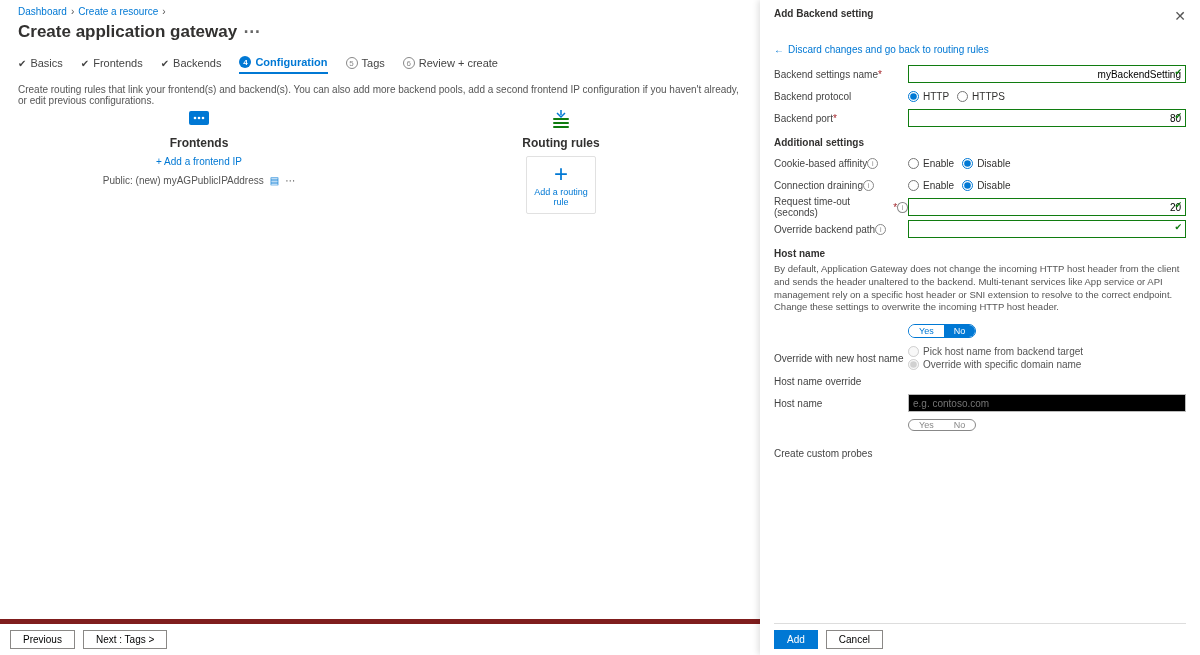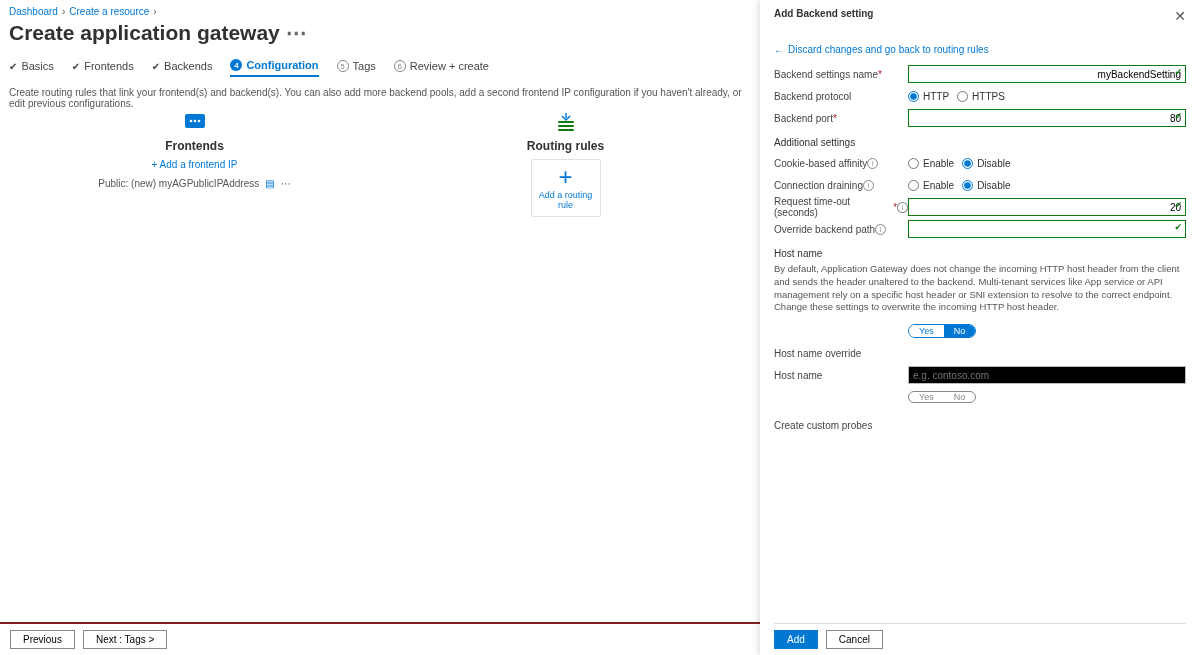--- a/index.html
+++ b/index.html
@@ -1,23 +1,23 @@
 <!DOCTYPE html>
 <html><head>
 <meta charset="utf-8">
 <style>
 * { box-sizing: border-box; margin: 0; padding: 0; }
 body { font-family: "Segoe UI", Arial, sans-serif; font-size: 11px; color: #323130; background: #fff; width: 1200px; height: 655px; overflow: hidden; position: relative; }
 a { color: #0078d4; text-decoration: none; }
 
 
-.main { position: absolute; left: 0; top: 0; width: 760px; height: 655px; padding: 6px 9px; }
+.main { position: absolute; left: 0; top: 0; width: 760px; height: 655px; padding: 6px 18px; }
 .breadcrumb { font-size: 10px; color: #0078d4; display: flex; align-items: center; gap: 4px; margin-bottom: 4px; }
 .breadcrumb .sep { color: #555; }
-.page-title { font-size: 21px; font-weight: 600; margin-bottom: 14px; display: flex; align-items: center; gap: 6px; }
+.page-title { font-size: 17px; font-weight: 600; margin-bottom: 14px; display: flex; align-items: center; gap: 6px; }
 .page-title .dots { color: #666; }
 
 .tabs { display: flex; gap: 18px; border-bottom: 0; margin-bottom: 10px; font-size: 11px; }
 .tab { display: flex; align-items: center; gap: 4px; padding-bottom: 4px; color: #444; cursor: pointer; }
 .tab .chk::before { content: "✔"; color: #444; font-size: 10px; }
 .tab.active { color: #0078d4; border-bottom: 2px solid #0078d4; font-weight: 600; }
 .tab.active .circle { display:inline-flex; width:12px; height:12px; border-radius:50%; background:#0078d4; color:#fff; font-size:8px; align-items:center; justify-content:center; }
 .tab .num-circle { display:inline-flex; width:12px; height:12px; border-radius:50%; border:1px solid #888; color:#888; font-size:8px; align-items:center; justify-content:center; }
 
 .instr { font-size: 10px; color: #555; }
@@ -28,21 +28,21 @@
 .col-title { font-weight: 600; font-size: 12px; margin-bottom: 6px; }
 .add-link { color: #0078d4; font-size: 10px; display:block; margin-bottom: 8px; cursor:pointer; }
 .frontend-row { display:flex; align-items:center; justify-content:center; gap:6px; font-size:10px; color:#555; }
 .frontend-row .mini-icon { color:#0078d4; }
 .frontend-row .dots { color:#555; cursor:pointer; }
 
 .rule-card { border:1px solid #e1e1e1; border-radius:2px; width:70px; margin:0 auto; padding:8px 4px 6px; cursor:pointer; }
 .rule-plus { color:#0078d4; font-size:24px; font-weight:300; line-height:18px; }
 .rule-text { color:#0078d4; font-size:9px; margin-top:4px; }
 
-.footer { position:absolute; bottom:0; left:0; right:0; border-top:2px solid #7f1d1d; padding:6px 10px; display:flex; gap:8px; background:#fff; }
+.footer { position:absolute; bottom:0; left:0; right:0; border-top:5px solid #7f1d1d; padding:6px 10px; display:flex; gap:8px; background:#fff; }
 .btn { border:1px solid #8a8886; background:#fff; padding:3px 12px; font-size:10px; cursor:pointer; }
 .btn-primary { background:#0078d4; border-color:#0078d4; color:#fff; }
 
 
 .panel { position:absolute; right:0; top:0; width:440px; height:655px; background:#fff; box-shadow:-2px 0 6px rgba(0,0,0,0.12); padding:8px 14px 0 14px; display:flex; flex-direction:column; }
 .panel-head { display:flex; justify-content:space-between; align-items:flex-start; }
 .panel-title { font-size:10px; font-weight:600; }
 .close-x { font-size:14px; color:#555; cursor:pointer; }
 .discard { font-size:10px; color:#0078d4; margin-top:20px; margin-bottom:8px; display:flex; gap:4px; cursor:pointer; }
 .form { font-size:10px; }
@@ -51,21 +51,21 @@
 .req { color:#a4262c; }
 .info-i { display:inline-flex; width:11px; height:11px; border:1px solid #888; border-radius:50%; font-size:7px; color:#888; align-items:center; justify-content:center; }
 .row .ctrl { flex:1; }
 input[type=text].fld { width:100%; height:18px; border:1px solid #8a8886; padding:0 4px; font-size:10px;text-align:right; }
 input[type=text].fld.ok { border-color:#107c10; }
 .chev { position:relative; }
 .chev::after { content:"✔"; position:absolute; right:4px; top:2px; color:#107c10; font-size:9px; }
 .radio-line { display:flex; gap:8px; align-items:center; }
 .radio-line label { display:flex; gap:4px; align-items:center; }
 input[type=radio] { accent-color:#0078d4; width:11px; height:11px; }
-.sect { font-weight:400; margin:8px 0 4px; font-size:10px; }
+.sect { font-weight:700; margin:8px 0 4px; font-size:10px; }
 .note { font-size:9.5px; color:#555; line-height:1.35; margin:4px 0 6px; }
 .toggle { display:inline-flex; border:1px solid #0078d4; border-radius:10px; overflow:hidden; font-size:9px; }
 .toggle span { padding:1px 10px; }
 .toggle .on { background:#fff; color:#0078d4; }
 .toggle .off { background:#0078d4; color:#fff; }
 .subradio { font-size:10px; color:#555; }
 .mini-toggle { display:inline-flex; border:1px solid #888; border-radius:9px; font-size:9px; color:#888; }
 .mini-toggle span { padding:0 10px; }
 .host-input { width:100%; height:18px; border:1px solid #bbb; background:#000000; padding:0 4px; font-size:10px; color:#888; }
 .panel-footer { border-top:1px solid #ddd; padding:6px 0; margin-top:auto; display:flex; gap:8px; }
@@ -263,20 +263,35 @@
     <div class="row">
       <div class="lbl"></div>
       <div class="ctrl">
         <span class="toggle">
           <span class="on">Yes</span>
           <span class="off">No</span>
         </span>
       </div>
     </div>
 
+    <div class="row" style="margin-top:4px;">
+      <div class="lbl">
+          <span>Override with new host name</span>
+        </div>
+      <div class="ctrl subradio">
+        <label style="display:flex;gap:4px;align-items:center;">
+            <input type="radio" disabled="" style="">
+            <span>Pick host name from backend target</span>
+          </label>
+        <label style="display:flex;gap:4px;align-items:center;margin-top:2px;">
+            <input type="radio" checked="" disabled="" style="">
+            <span>Override with specific domain name</span>
+          </label>
+      </div>
+    </div>
 
     <div class="row">
       <div class="lbl">
           <span>Host name override</span>
         </div>
       <div class="ctrl"></div>
     </div>
     <div class="row">
       <div class="lbl">
           <span>Host name</span>

